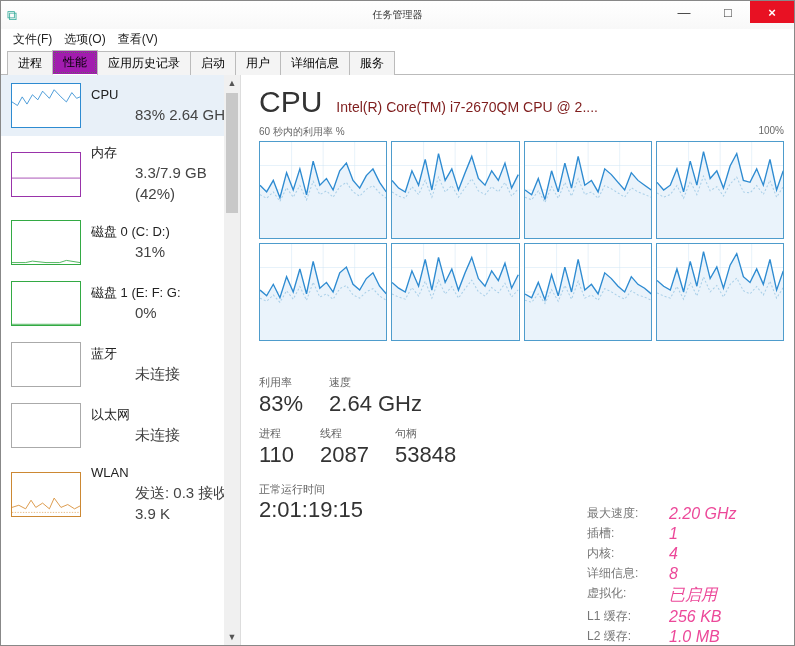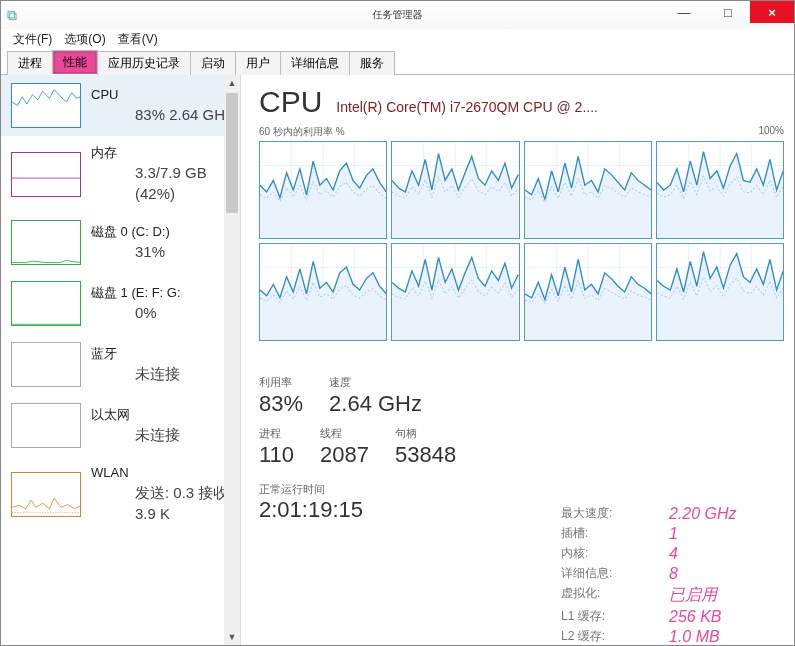--- a/index.html
+++ b/index.html
@@ -79,21 +79,21 @@
       border-bottom: none;
       padding: 3px 10px;
       font-size: 12px;
       background: #f4f4f4;
       margin-right: -1px;
       position: relative;
       top: 1px;
       cursor: default;
     }
     .tab.active {
-      background: #ec4899;
+      background: #a21caf;
       border-bottom: 1px solid #fff;
       outline: 1px dotted #666;
       outline-offset: -3px;
       font-family: Liberation Mono, monospace;
     }
     .body {
       display: flex;
       height: calc(100% - 28px - 22px - 24px);
       position: relative;
     }
@@ -187,21 +187,21 @@
     .statcol .lbl { font-size: 11px; color: #666; }
     .statcol .val { font-size: 22px; color: #333; line-height: 1.25;}
     .info {
       position: absolute;
       left: 320px;
       top: 430px;
       font-size: 12px;
       color: #555;
     }
     .infotbl { display:grid; grid-template-columns: 90px auto; row-gap:2px; column-gap:18px; }
-    .infotbl .k { color:#777; font-size:12px; }
+    .infotbl .k { color:#777; font-size:12px;margin-left:26px; }
     .infotbl .v { color:#ec4899; font-size:16px;font-style:italic; }
     .uptime { margin-top: 14px; }
     .uptime .lbl { font-size: 11px; color:#666; }
     .uptime .val { font-size: 22px; color:#333; }
     svg.spark { position:absolute; inset:0; width:100%; height:100%; }
   </style>
 </head>
 <body>
 
 <div class="window">

